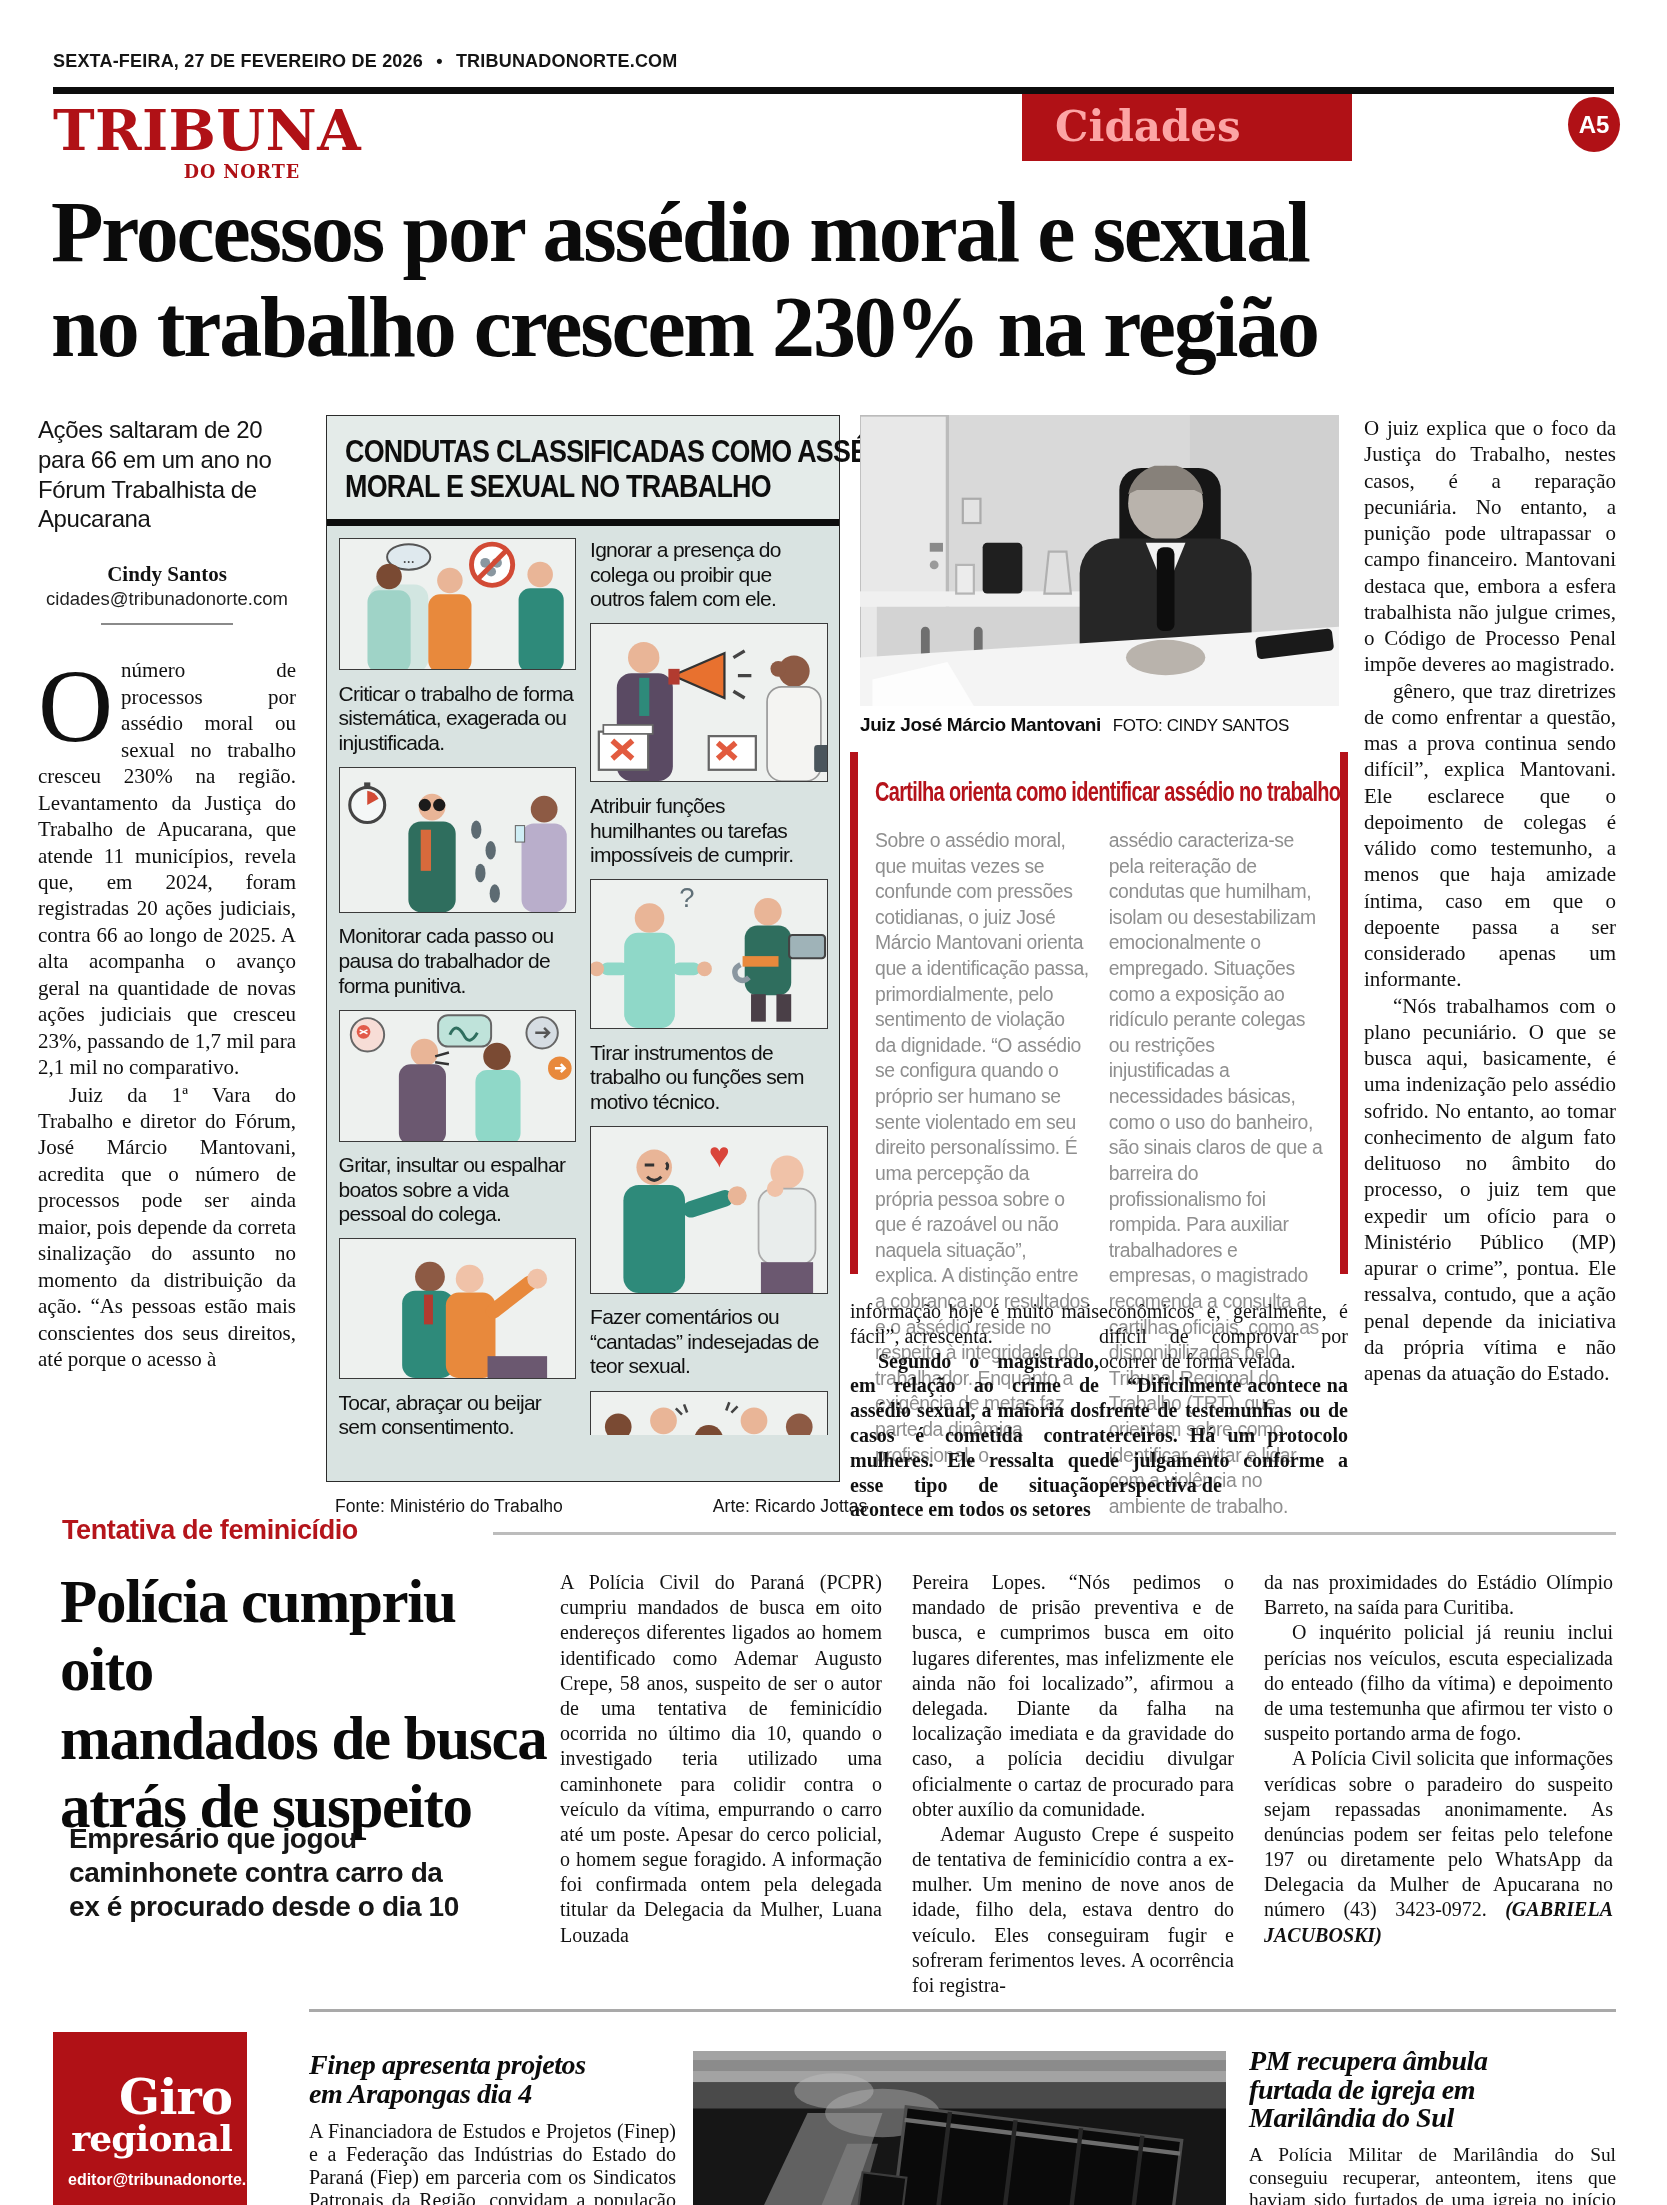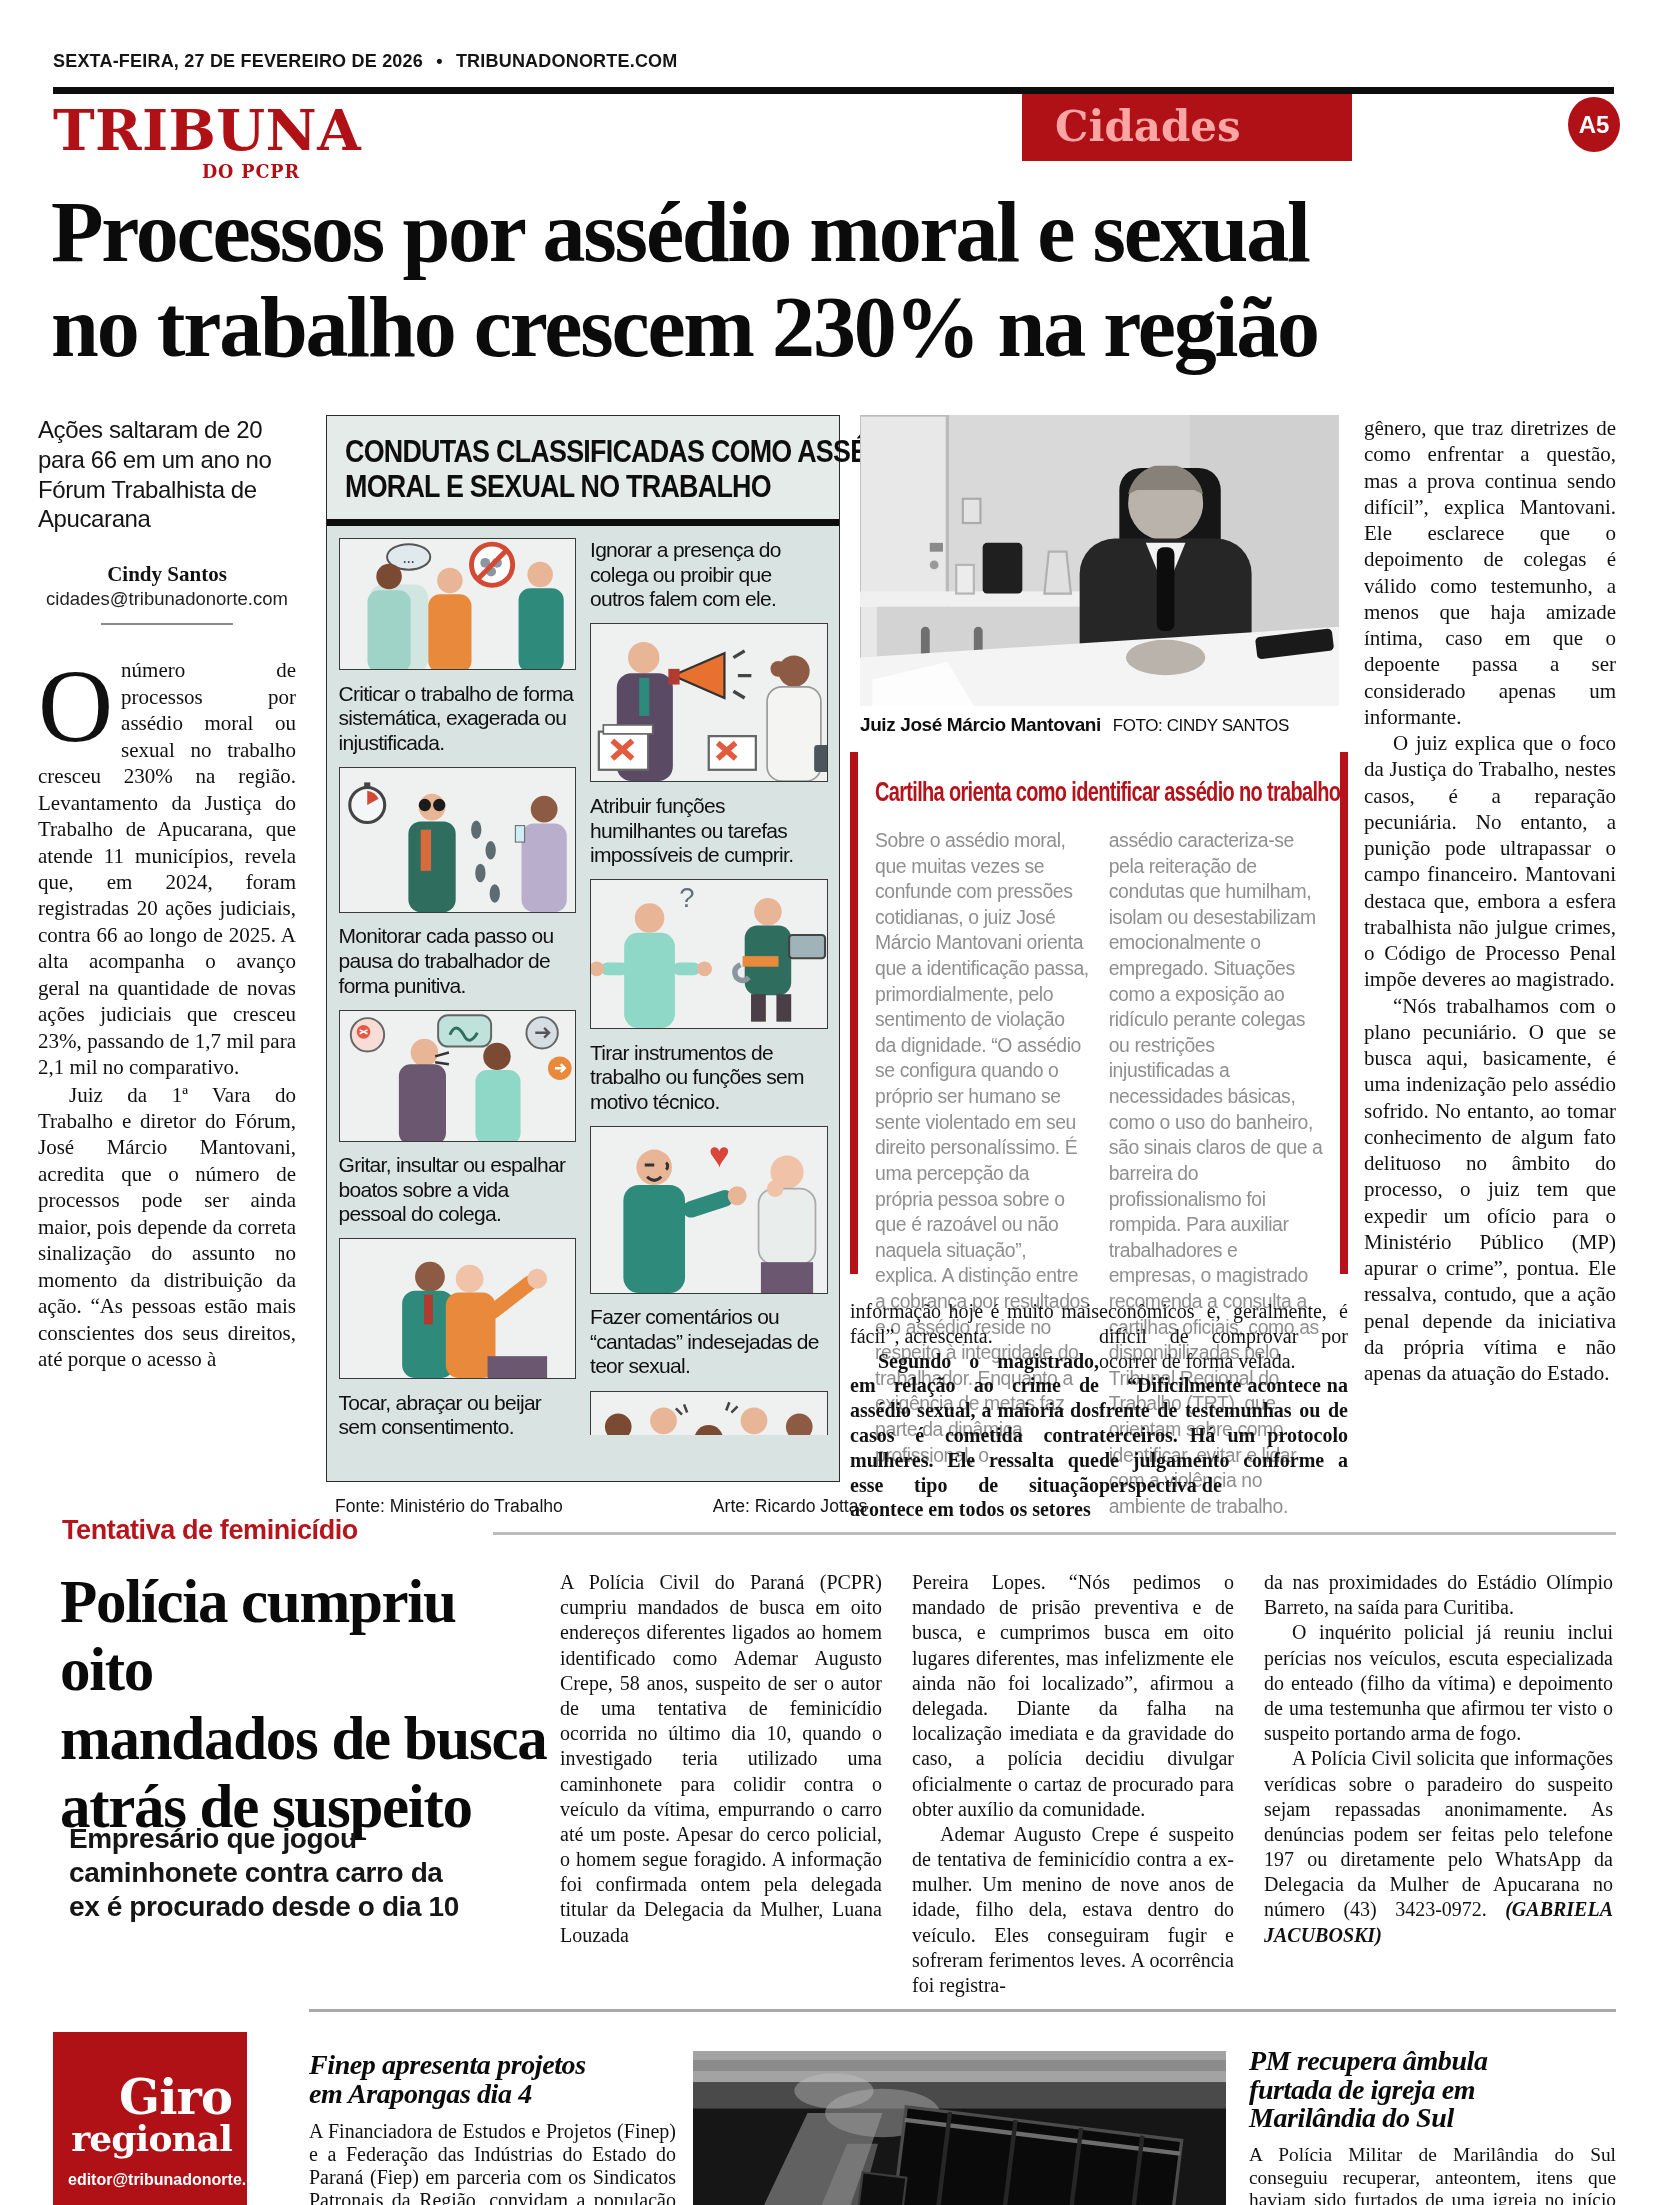--- a/index.html
+++ b/index.html
@@ -104,21 +104,21 @@
 <div class="page">
 
   <div class="abs date-line">
     <span>SEXTA-FEIRA, 27 DE FEVEREIRO DE 2026</span>
     <span>•</span>
     <span>TRIBUNADONORTE.COM</span>
   </div>
   <div class="abs top-rule"></div>
   <div class="abs logo">
     <div class="logo-main">TRIBUNA</div>
-    <div class="logo-sub">DO PCPR</div>
+    <div class="logo-sub">DO NORTE</div>
   </div>
   <div class="abs section-box">
     <div>Cidades</div>
   </div>
   <div class="abs page-badge">
     <span>A5</span>
   </div>
 
   <div class="abs main-headline">
     <div>Processos por assédio moral e sexual</div>
@@ -379,22 +379,22 @@
       <p>informação hoje é muito mais fácil”, acrescenta.</p>
       <p>Segundo o magistrado, em relação ao crime de assédio sexual, a maioria dos casos é cometida contra mulheres. Ele ressalta que esse tipo de situação acontece em todos os setores</p>
     </div>
     <div class="midcol">
       <p>econômicos e, geralmente, é difícil de comprovar por ocorrer de forma velada.</p>
       <p>“Dificilmente acontece na frente de testemunhas ou de terceiros. Há um protocolo de julgamento conforme a perspectiva de</p>
     </div>
   </div>
 
   <div class="abs col5">
+    <p>O juiz explica que o foco da Justiça do Trabalho, nestes casos, é a reparação pecuniária. No entanto, a punição pode ultrapassar o campo financeiro. Mantovani destaca que, embora a esfera trabalhista não julgue crimes, o Código de Processo Penal impõe deveres ao magistrado.</p>
     <p>gênero, que traz diretrizes de como enfrentar a questão, mas a prova continua sendo difícil”, explica Mantovani. Ele esclarece que o depoimento de colegas é válido como testemunho, a menos que haja amizade íntima, caso em que o depoente passa a ser considerado apenas um informante.</p>
-    <p>O juiz explica que o foco da Justiça do Trabalho, nestes casos, é a reparação pecuniária. No entanto, a punição pode ultrapassar o campo financeiro. Mantovani destaca que, embora a esfera trabalhista não julgue crimes, o Código de Processo Penal impõe deveres ao magistrado.</p>
     <p>“Nós trabalhamos com o plano pecuniário. O que se busca aqui, basicamente, é uma indenização pelo assédio sofrido. No entanto, ao tomar conhecimento de algum fato delituoso no âmbito do processo, o juiz tem que expedir um ofício para o Ministério Público (MP) apurar o crime”, pontua. Ele ressalva, contudo, que a ação penal depende da iniciativa da própria vítima e não apenas da atuação do Estado.</p>
   </div>
 
   <div class="abs kicker">Tentativa de feminicídio</div>
   <div class="abs divider1"></div>
   <div class="abs a2-headline">
     <div>Polícia cumpriu oito</div>
     <div>mandados de busca</div>
     <div>atrás de suspeito</div>
   </div>

